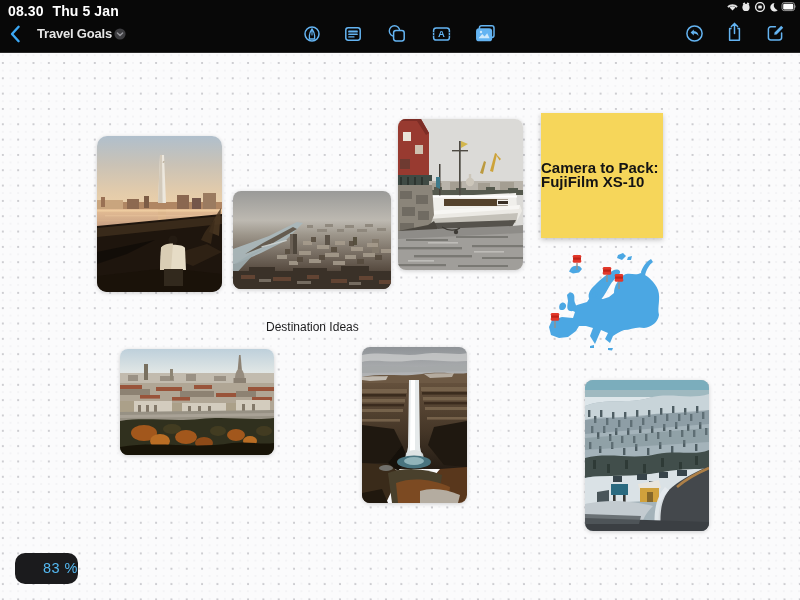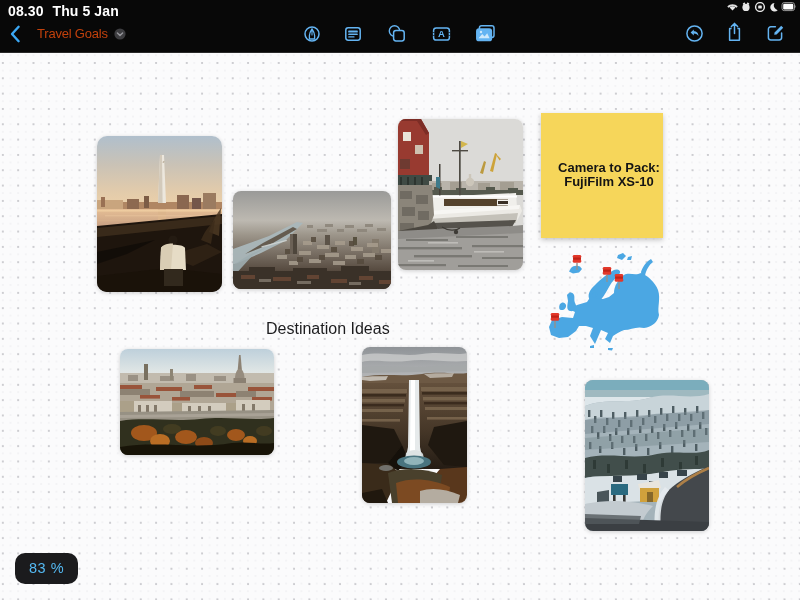--- a/index.html
+++ b/index.html
@@ -11,24 +11,24 @@
       radial-gradient(circle, #cdcdd1 0.9px, rgba(0,0,0,0) 1.2px),
       radial-gradient(circle, #f3f3f5 0.7px, rgba(0,0,0,0) 1.0px);
     background-size:15.33px 15.33px, 7.665px 7.665px;
     background-position:10.5px 2.3px, 6.7px 6.1px;
   }
   .abs{position:absolute;}
   .card{position:absolute;border-radius:8px;overflow:hidden;box-shadow:0 1px 4px rgba(0,0,0,0.18);}
   .card svg{display:block;}
   #statusL{position:absolute;left:8px;top:3px;color:#fff;font-size:14px;font-weight:700;letter-spacing:0.1px;}
   #statusL span{margin-left:9px;font-weight:600;}
-  #title{position:absolute;left:37px;top:26px;color:#c2410c;font-size:13px;font-weight:400;letter-spacing:-0.2px;}
+  #title{position:absolute;left:37px;top:26px;color:#e5e5e5;font-size:13px;font-weight:700;letter-spacing:-0.2px;}
   #pill{position:absolute;left:15px;top:553px;width:63px;height:31px;background:#1b1b1d;border-radius:10px;color:#54b9f2;
-    font-size:14.5px;font-weight:400;text-align:center;line-height:31px;letter-spacing:0.5px;}
-  #destText{position:absolute;left:266px;top:320px;color:#1c1c1e;font-size:16px;font-weight:400;}
+    font-size:14.5px;font-weight:400;text-align:right;line-height:31px;letter-spacing:0.5px;}
+  #destText{position:absolute;left:266px;top:320px;color:#1c1c1e;font-size:12px;font-weight:400;}
 </style>
 </head>
 <body>
 <div id="canvas"></div>
 <div id="topbar">
   <div id="statusL">08.30<span>Thu 5 Jan</span></div>
 
   <svg class="abs" style="left:727px;top:2px;" width="70" height="10" viewBox="0 0 70 10">
     <g fill="#e8e8e8">
       <path d="M5.5,8.6 L2.6,5.4 A4.6,4.6 0 0 1 8.4,5.4 Z"></path>
@@ -316,21 +316,21 @@
     <rect x="30" y="123" width="30" height="1.6"></rect>
         <rect x="76" y="132" width="30" height="1.6"></rect>
     <rect x="10" y="141" width="26" height="1.6"></rect>
   </g>
   <circle cx="58" cy="113" r="2.2" fill="#3e3b36"></circle>
   <path d="M44,108 C50,112 58,112 62,109" stroke="#3e3b36" stroke-width="1.2" fill="none"></path>
 </svg>
 </div>
 
 <div class="abs" style="left:541px;top:113px;width:122px;height:125px;background:#f6d65a;box-shadow:0 2px 5px rgba(0,0,0,0.22);">
-  <div style="position:absolute;left:0;top:48px;width:122px;text-align:center;color:#141414;font-size:13px;font-weight:700;line-height:14px;margin-left:7px;">Camera to Pack:<br>FujiFilm XS-10</div>
+  <div style="position:absolute;left:0;top:48px;width:122px;color:#141414;font-size:15px;font-weight:700;line-height:14px;">Camera to Pack:<br>FujiFilm XS-10</div>
 </div>
 
 <div class="abs" style="left:546px;top:252px;width:116px;height:102px;">
 <svg width="116" height="102" viewBox="0 0 116 102">
   <g fill="#4ba7e3">
 
     <path d="M25,16 C27,13.5 31,13 34,14.5 L36,17 L33,20.5 L27,21.5 L23,19.5 Z"></path>
 
     <path d="M72,3 L77,1 L80,4 L76,8 L71,6 Z M82,5 L86,4 L85,8 L81,8 Z"></path>
 

